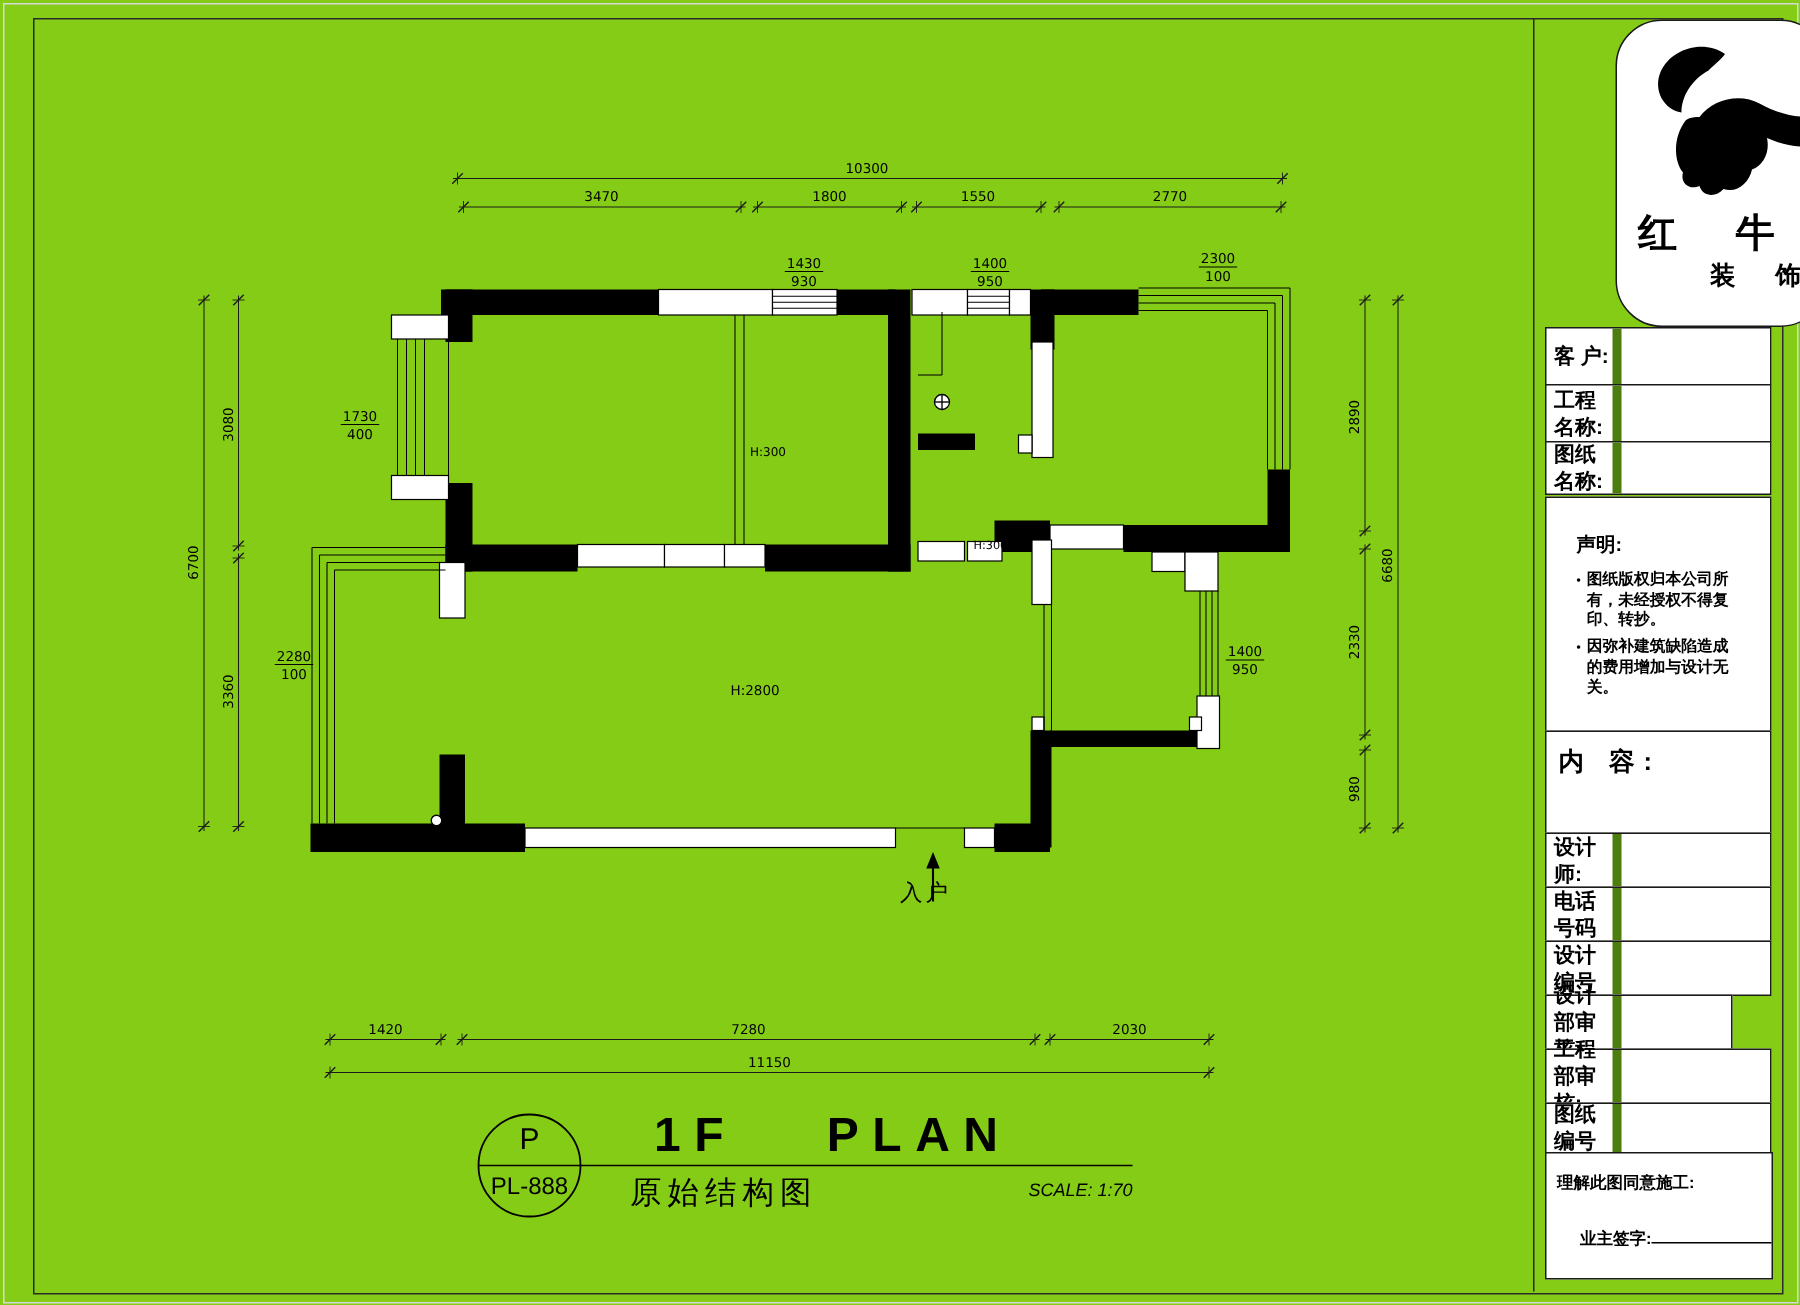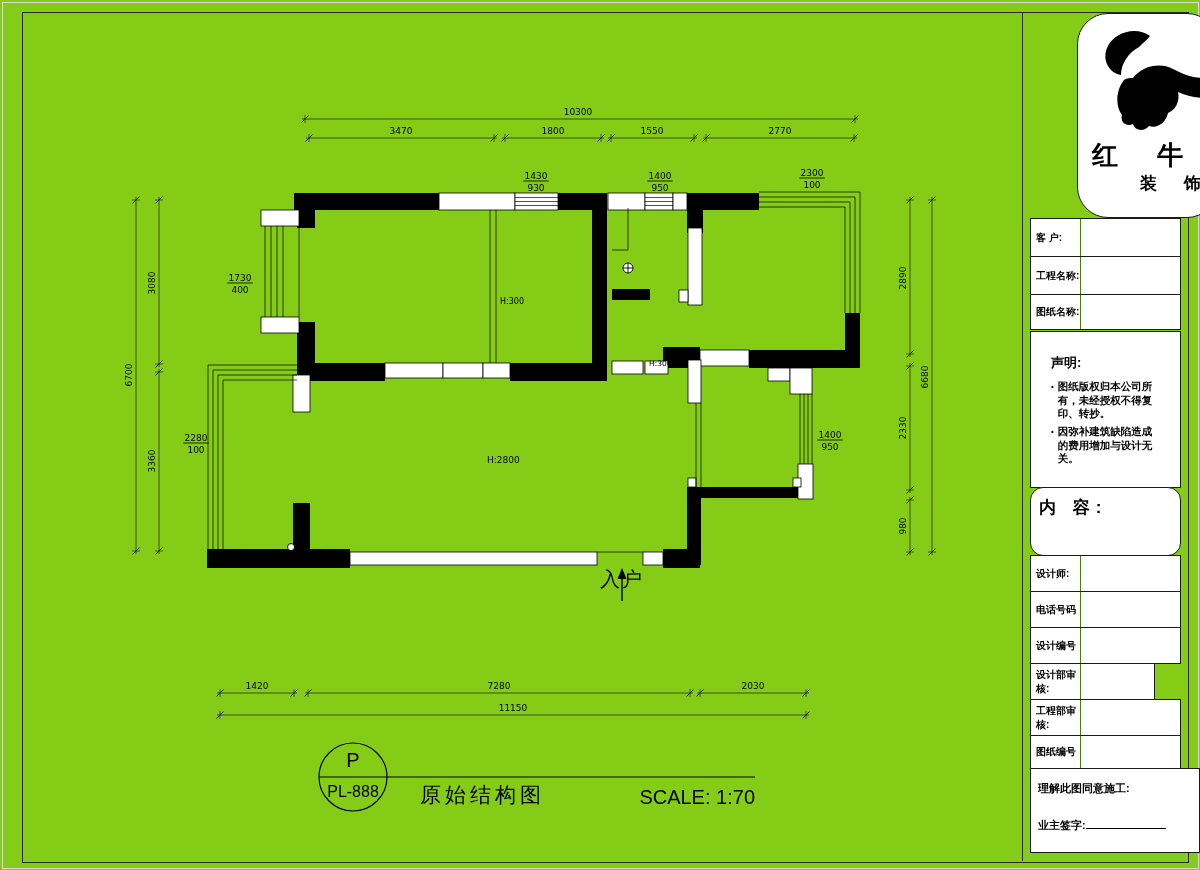--- a/index.html
+++ b/index.html
@@ -5,33 +5,33 @@
   html,body{margin:0;padding:0;background:#fff;}
   body{font-family:"Liberation Sans","DejaVu Sans",sans-serif;color:#000;}
   .sheet{position:relative;width:1200px;height:870px;background:#84cc16;overflow:hidden;}
   .abs{position:absolute;box-sizing:border-box;}
   .box{position:absolute;border:1px solid #1a1a1a;box-sizing:border-box;background:#fff;}
   .faint{position:absolute;border:1px solid #d8d8d8;}
   .mainborder{position:absolute;border:1.5px solid #2a2a2a;}
   .vline{position:absolute;border-left:1.5px solid #2a2a2a;}
   svg{position:absolute;left:0;top:0;font-family:"DejaVu Sans","Liberation Sans",sans-serif;}
   .sb-row{position:absolute;border:1px solid #1a1a1a;background:#fff;box-sizing:border-box;}
-  .sb-label{position:absolute;left:0;top:0;bottom:0;width:50px;border-right:1px solid #4d7c0f;display:flex;align-items:center;padding-left:5px;font-weight:bold;font-size:10px;letter-spacing:0px;box-sizing:border-box;}
+  .sb-label{position:absolute;left:0;top:0;bottom:0;width:50px;border-right:6px solid #4d7c0f;display:flex;align-items:center;padding-left:5px;font-weight:bold;font-size:14px;letter-spacing:0px;box-sizing:border-box;}
   .brand-main{position:absolute;font-weight:bold;font-size:26px;letter-spacing:16px;white-space:nowrap;}
   .brand-sub{position:absolute;font-weight:bold;font-size:17px;letter-spacing:11px;white-space:nowrap;}
   .stmt-title{font-weight:bold;font-size:13px;margin:6px 0 8px 4px;}
   .stmt-bullet{display:flex;font-weight:bold;font-size:10.5px;line-height:1.3;margin:0 2px 4px 2px;}
   .stmt-bullet::before{content:"•";font-size:8px;margin:2px 4px 0 2px;}
   .content-lbl{font-weight:bold;font-size:17px;letter-spacing:6px;margin:8px 0 0 8px;}
   .foot-line1{font-weight:bold;font-size:11px;margin:12px 0 0 7px;}
-  .foot-line2{font-weight:bold;font-size:11px;margin:22px 0 0 7px;}
+  .foot-line2{font-weight:bold;font-size:11px;margin:22px 0 0 7px;text-align:right;}
   .sign-underline{display:inline-block;width:80px;border-bottom:1px solid #000;height:10px;}
   .t-en{position:absolute;font-weight:bold;font-size:32px;letter-spacing:9px;word-spacing:42px;white-space:nowrap;}
   .t-cn{position:absolute;font-size:21px;letter-spacing:4px;white-space:nowrap;}
-  .t-scale{position:absolute;font-size:20px;white-space:nowrap;}
+  .t-scale{position:absolute;font-size:12px;font-style:italic;white-space:nowrap;}
   .t-p{position:absolute;font-size:20px;text-align:center;}
   .t-code{position:absolute;font-size:16px;text-align:center;white-space:nowrap;}
 </style>
 </head>
 <body>
 
 <div class="sheet">
 
   <div class="faint" style="left:2px;top:2px;width:1195px;height:865px;"></div>
   <div class="mainborder" style="left:22px;top:12px;width:1165px;height:849px;"></div>
@@ -238,24 +238,25 @@
       <circle cx="291" cy="547" r="3.5" fill="#fff" stroke="#000000" stroke-width="0.9"></circle>
       <text x="500" y="304" font-size="8" text-anchor="start" fill="#000000">H:300</text>
       <text x="649" y="366" font-size="7.5" text-anchor="start" fill="#000000">H:300</text>
       <text x="487" y="463" font-size="9" text-anchor="start" fill="#000000">H:2800</text>
       <line x1="622" y1="601" x2="622" y2="575" stroke="#000000" stroke-width="1.4"></line>
       <polygon points="622,568 617.5,579 626.5,579" fill="#000000"></polygon>
       <line x1="319" y1="777" x2="755" y2="777" stroke="#000000" stroke-width="1.1"></line>
       <circle cx="353" cy="777" r="34" fill="none" stroke="#000000" stroke-width="1.2"></circle>
     </svg>
 
-  <div class="abs" style="left:600px;top:566px;font-size:20px;letter-spacing:2px;">入户</div>
+  <div class="abs" style="left:600px;top:586px;font-size:15px;letter-spacing:2px;">入户</div>
 
   <div class="t-p" style="left:336px;top:749px;width:34px;">P</div>
   <div class="t-code" style="left:318px;top:783px;width:70px;">PL-888</div>
+  <div class="t-en" style="left:436px;top:738px;">1F PLAN</div>
   <div class="t-cn" style="left:420px;top:781px;">原始结构图</div>
   <div class="t-scale" style="left:610px;top:786px;width:145px;text-align:right;">SCALE: 1:70</div>
 
   <div>
 
     <div class="box" style="left:1077px;top:13px;width:141px;height:205px;border-radius:31px;">
       <svg width="149" height="130" viewBox="0 0 149 130" style="position:absolute;left:0;top:8px;">
         <path d="M 72,14 C 58,4 36,10 29,26 C 24,38 31,51 43,53 C 43,42 50,31 61,25 C 66,20 70,17 72,14 Z" fill="#000"></path>
         <path d="M 55,56 C 64,44 82,40 95,47 C 110,55 123,58 134,54 C 141,52 146,46 148,40 C 153,52 150,66 139,72 C 127,79 111,75 100,70 C 102,79 98,88 90,91 C 88,100 80,107 71,104 C 66,110 57,109 55,102 C 48,105 42,100 44,93 C 37,84 38,68 46,58 C 49,56 52,56 55,56 Z" fill="#000"></path>
       </svg>
@@ -272,21 +273,21 @@
     <div class="sb-row" style="left:1030px;top:294px;width:151px;height:36px;">
       <div class="sb-label">图纸名称:</div>
     </div>
 
     <div class="sb-row" style="left:1030px;top:331px;width:151px;height:157px;padding:16px;">
       <div class="stmt-title">声明:</div>
       <div class="stmt-bullet">图纸版权归本公司所有，未经授权不得复印、转抄。</div>
       <div class="stmt-bullet">因弥补建筑缺陷造成的费用增加与设计无关。</div>
     </div>
 
-    <div class="sb-row" style="left:1030px;top:487px;width:151px;height:69px;border-radius:13px;">
+    <div class="sb-row" style="left:1030px;top:487px;width:151px;height:69px;">
       <div class="content-lbl">内 容:</div>
     </div>
 
     <div class="sb-row" style="left:1030px;top:555px;width:151px;height:37px;">
       <div class="sb-label">设计师:</div>
     </div>
     <div class="sb-row" style="left:1030px;top:591px;width:151px;height:37px;">
       <div class="sb-label">电话号码</div>
     </div>
     <div class="sb-row" style="left:1030px;top:627px;width:151px;height:37px;">
@@ -295,19 +296,19 @@
     <div class="sb-row" style="left:1030px;top:663px;width:125px;height:37px;">
       <div class="sb-label">设计部审核:</div>
     </div>
     <div class="sb-row" style="left:1030px;top:699px;width:151px;height:37px;">
       <div class="sb-label">工程部审核:</div>
     </div>
     <div class="sb-row" style="left:1030px;top:735px;width:151px;height:34px;">
       <div class="sb-label">图纸编号</div>
     </div>
 
-    <div class="sb-row" style="left:1030px;top:768px;width:170px;height:85px;">
+    <div class="sb-row" style="left:1030px;top:768px;width:152px;height:85px;">
       <div class="foot-line1">理解此图同意施工:</div>
       <div class="foot-line2"><span>业主签字:</span><span class="sign-underline"></span></div>
     </div>
 
   </div>
 </div>
 
 </body></html>

